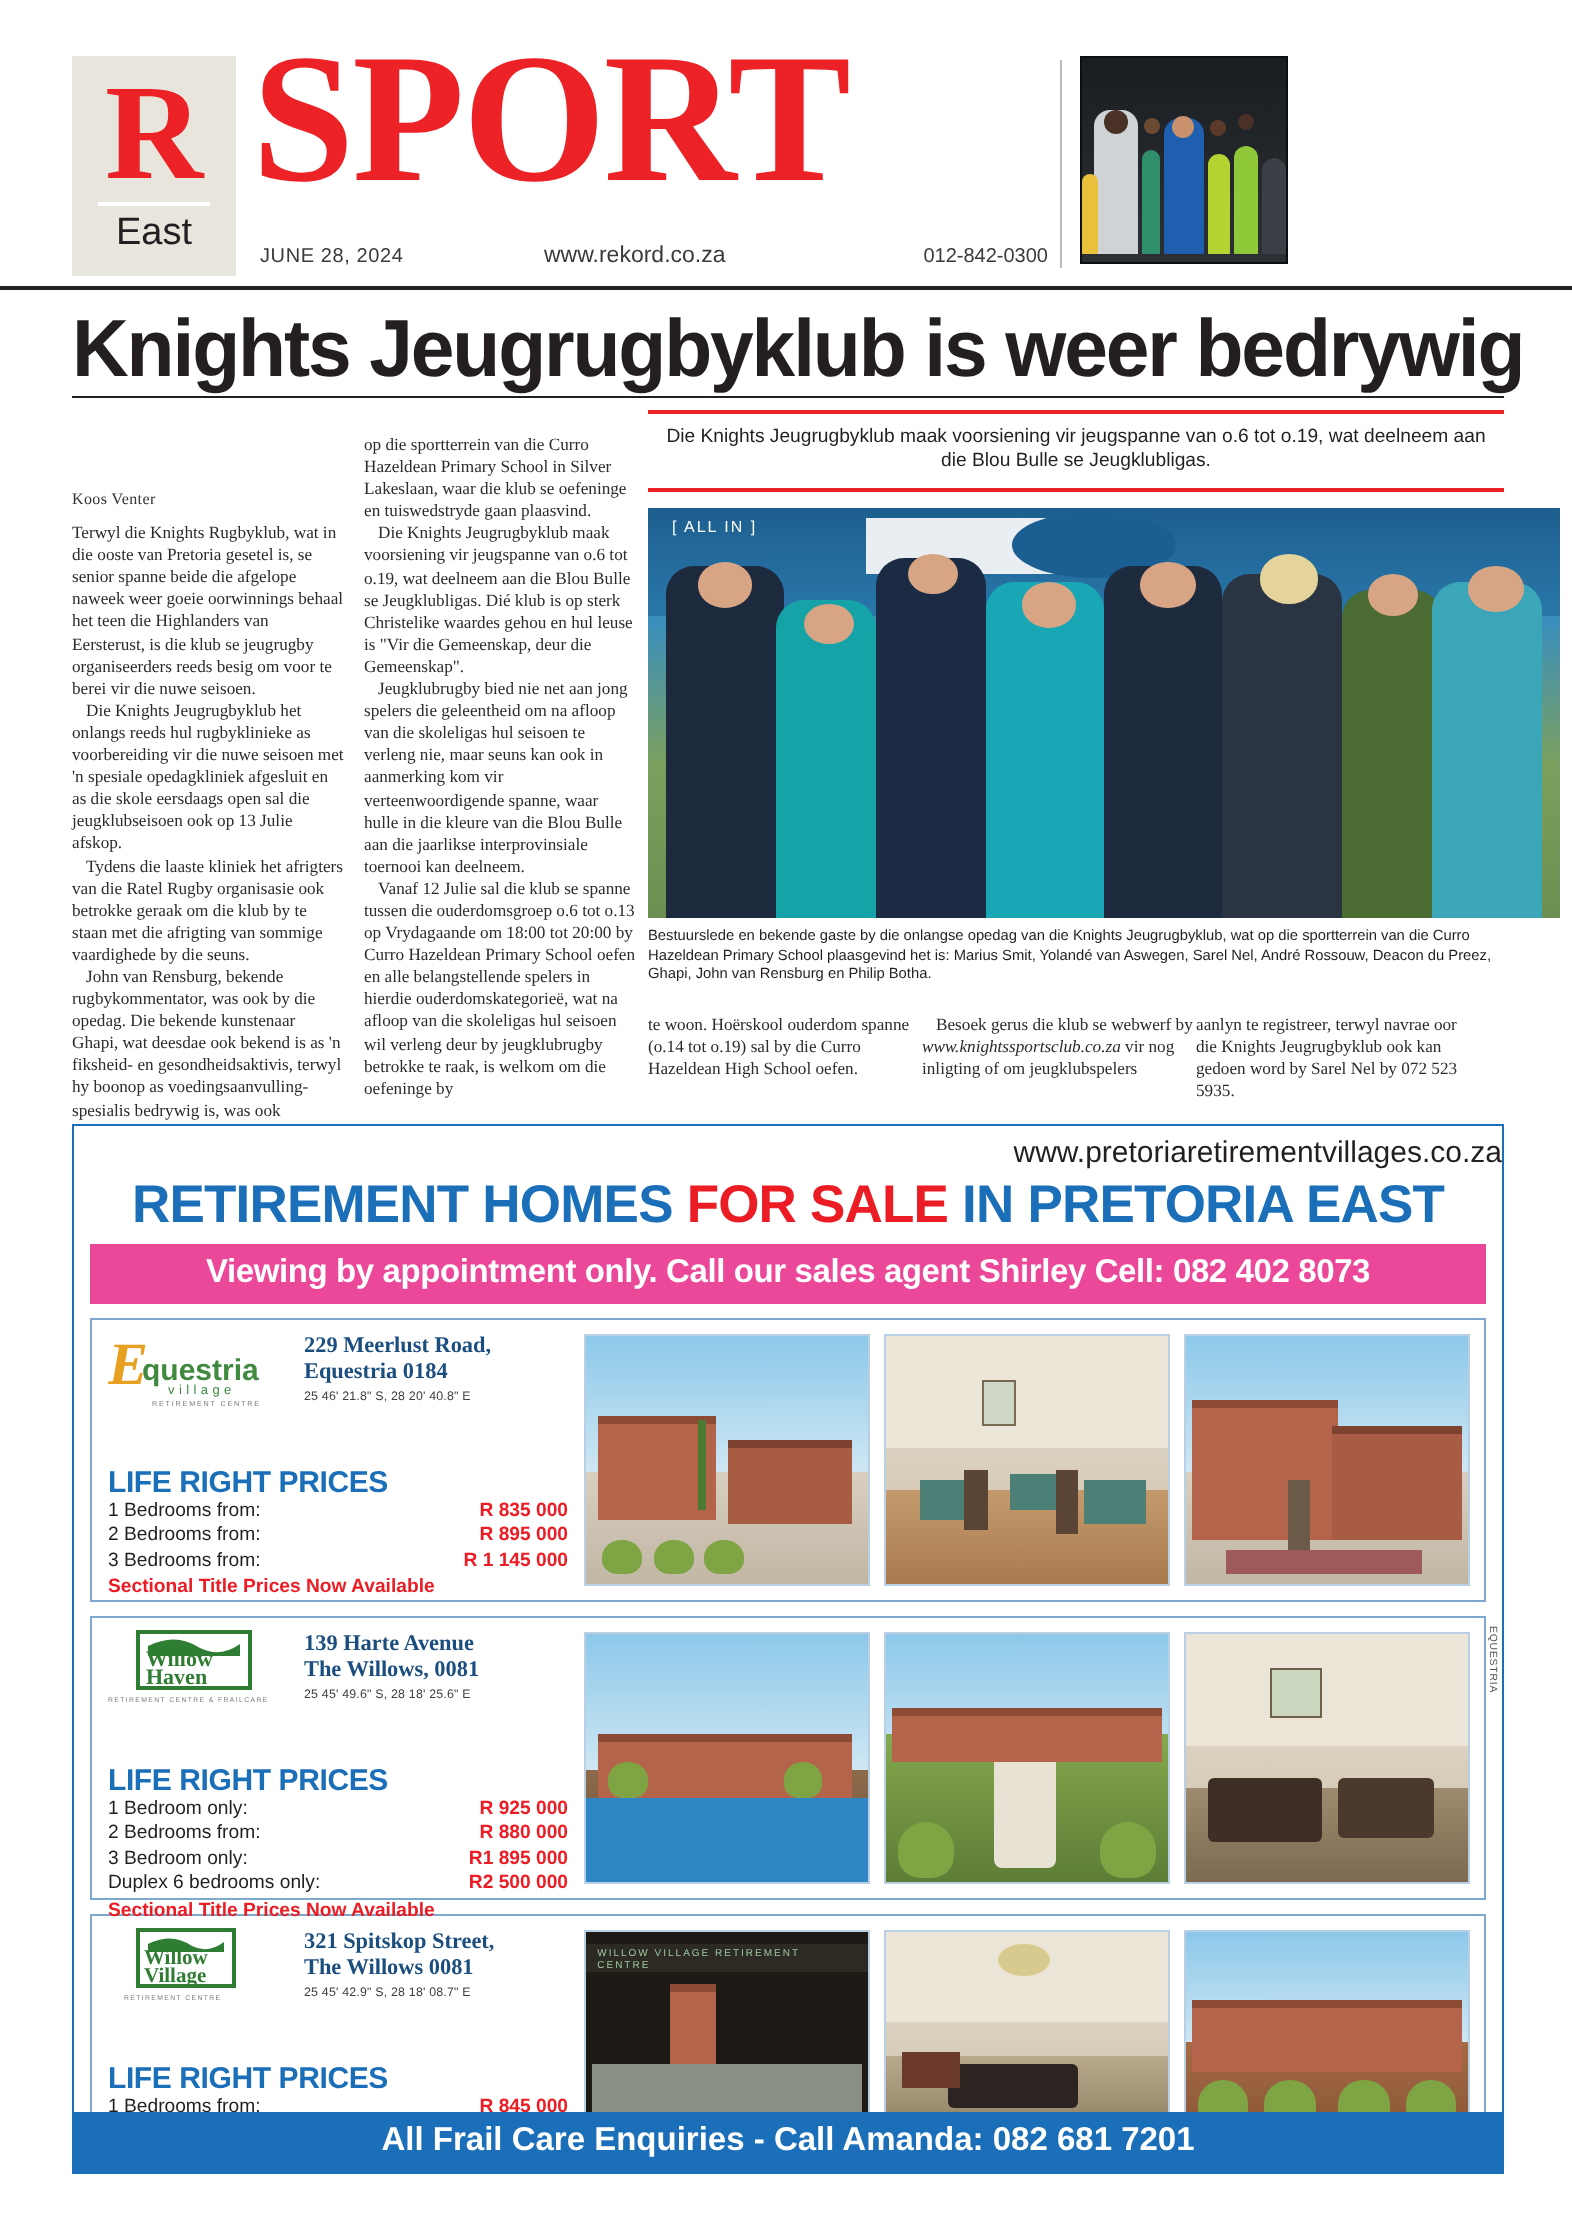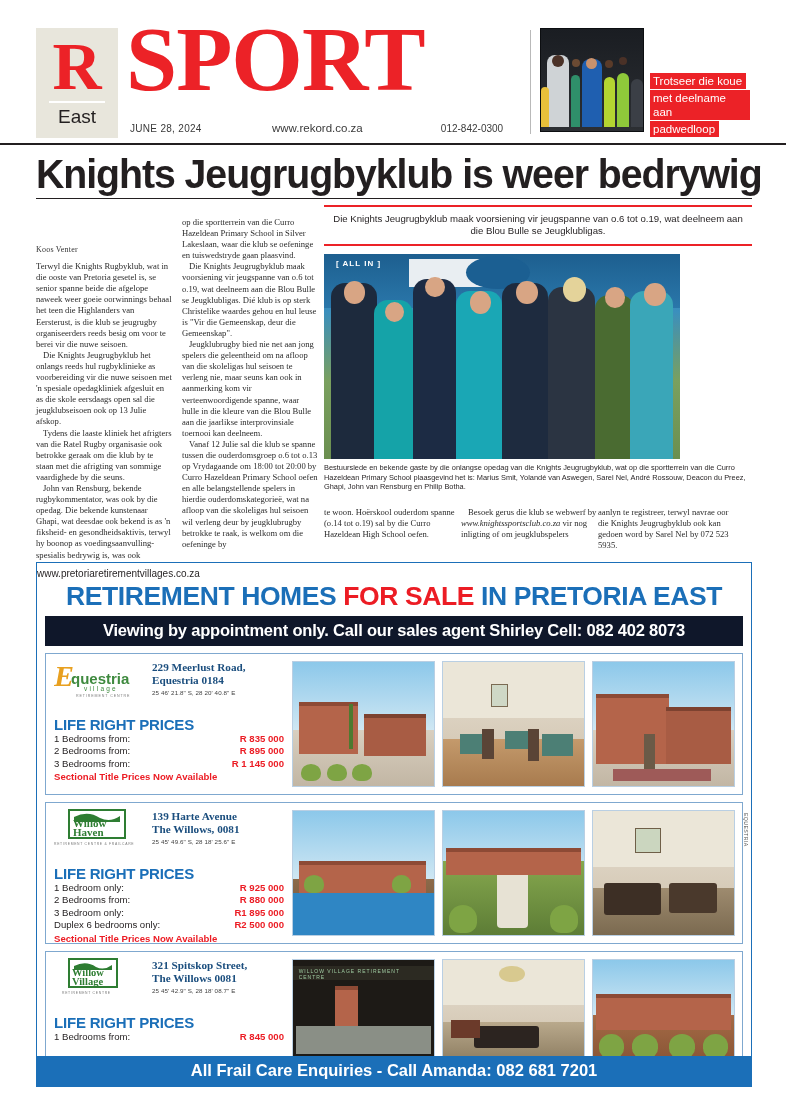--- a/index.html
+++ b/index.html
@@ -34,21 +34,21 @@
     font-family: "Liberation Serif", serif; font-weight: bold;
     font-size: 92px; color: #ec2227; line-height: 0.78; letter-spacing: -1px;
     margin-top: -4px; margin-left: -2px;
   }
   .mast-meta {
     position: absolute; bottom: 6px; left: 12px; right: 0;
     display: flex; align-items: baseline;
   }
   .mast-date { font-size: 10px; color: #3a3a3a; letter-spacing: 0.3px; width: 120px; }
   .mast-url { font-size: 11.5px; color: #3a3a3a; flex: 1; text-align: left; padding-left: 22px;}
-  .mast-phone { font-size: 10px; color: #3a3a3a; text-align: center; width: 110px; padding-right: 6px;}
+  .mast-phone { font-size: 10px; color: #3a3a3a; text-align: right; width: 110px; padding-right: 6px;}
 
   .mast-divider {
     position: absolute; left: 0; top: 2px; width: 1px; height: 104px; background: #b9b9b9;
   }
   .mast-promo {
     width: 220px; position: relative; flex-shrink: 0; height: 112px;
     display: flex; align-items: flex-start; padding-left: 10px;
   }
   .promo-photo {
     width: 104px; height: 104px; flex-shrink: 0; position: relative; overflow: hidden;
@@ -95,74 +95,73 @@
   .col2 { left: 146px; top: 12px; }
 
   .photo-area { position: absolute; left: 288px; top: 0; width: 428px; }
   .kicker {
     border-top: 2.5px solid #ec2227; border-bottom: 2.5px solid #ec2227;
     padding: 6px 4px 7px 4px; text-align: center;
     font-size: 9.6px; line-height: 12.2px; color: #231f20;
     font-family: "Liberation Sans", sans-serif;
   }
   .main-photo {
-    margin-top: 8px; width: 356px; height: 205px; position: relative; overflow: hidden;
+    margin-top: 8px; width: 456px; height: 205px; position: relative; overflow: hidden;
     background: linear-gradient(#7fb6d8, #cfe0e2);
-    font-weight: bold;
   }
   .photo-caption {
     margin-top: 4px; font-size: 7.4px; line-height: 9.4px; color: #231f20;
     font-family: "Liberation Sans", sans-serif;
   }
   .tail-cols { position: absolute; left: 288px; top: 302px; width: 428px; display: flex; gap: 1px;}
   .tail-col {
     width: 136px; font-family: "Liberation Serif", serif;
     font-size: 8.6px; line-height: 11.1px; color: #2b2b2b;
   }
   .tail-col p.ind { text-indent: 7px; }
   .ital { font-style: italic; }
 
   
   .ad {
     position: absolute; left: 36px; top: 562px; width: 716px; height: 525px;
     border: 1.6px solid #1b6fb8; background: #ffffff;
   }
   .ad-url {
-    text-align: left; font-size: 10px; color: #231f20; padding: 5px 0 2px 0;
+    text-align: right; font-size: 15px; color: #231f20; padding: 5px 0 2px 0;
     font-family: "Liberation Sans", sans-serif;
   }
   .ad-head {
     text-align: center; font-family: "Liberation Sans", sans-serif;
     font-weight: bold; font-size: 26.5px; color: #1b6fb8; letter-spacing: -0.4px;
     line-height: 30px; white-space: nowrap;
   }
   .ad-head .sale { color: #ec1c24; }
   .ad-band {
-    margin: 5px 8px 0 8px; background: #0f172a; color: #fff;
+    margin: 5px 8px 0 8px; background: #ec4899; color: #fff;
     text-align: center; font-weight: bold; font-size: 16.5px;
     padding: 5px 0 6px 0; letter-spacing: -0.2px; white-space: nowrap;
   }
 
   .listing {
     margin: 7px 8px 0 8px; border: 1.4px solid #7fa8cf; display: flex;
     height: 142px; background: #fff;
   }
   .listing.short { height: 118px; }
   .listing-left { width: 244px; flex-shrink: 0; padding: 6px 6px 4px 8px; position: relative;}
   .listing-head { display: flex; gap: 6px; align-items: flex-start; }
   .brand-logo { width: 92px; flex-shrink: 0; }
   .addr-block { flex: 1; padding-top: 1px; }
   .addr {
     font-family: Liberation Serif, serif; font-weight: bold;
     font-size: 11.2px; line-height: 13px; color: #1b4e7e;
   }
   .coords { font-size: 6.2px; color: #3f3f3f; margin-top: 1.5px; letter-spacing: 0.1px;}
   .lrp {
     font-family: "Liberation Sans", sans-serif; font-weight: bold;
-    font-size: 15px; color: #1b6fb8; margin-top: 12px; letter-spacing: -0.2px;
+    font-size: 15px; color: #1b6fb8; margin-top: 22px; letter-spacing: -0.2px;
   }
   .price-row {
     display: flex; justify-content: space-between; font-size: 9.6px;
     color: #231f20; line-height: 12.4px;
   }
   .price-row .amt { color: #ec1c24; font-weight: bold; min-width: 84px; text-align: right;}
   .sect-note {
     font-size: 9.6px; font-weight: bold; color: #ec1c24; margin-top: 1px;
   }
   .listing-right { flex: 1; display: flex; gap: 7px; padding: 7px 7px 7px 2px; align-items: center;}
@@ -232,25 +231,20 @@
         <div class="runner" style="left:30px;width:9px;height:52px;background:#2f8f6a;"></div>
         <div class="head" style="left:31px;top:30px;width:8px;height:8px;background:#6b4a33;"></div>
         <div class="runner" style="left:41px;width:20px;height:68px;background:#1f5fb0;"></div>
         <div class="head" style="left:45px;top:29px;width:11px;height:11px;background:#c9926d;"></div>
         <div class="runner" style="left:63px;width:11px;height:50px;background:#b4d531;"></div>
         <div class="head" style="left:64px;top:31px;width:8px;height:8px;background:#5a3b29;"></div>
         <div class="runner" style="left:76px;width:12px;height:54px;background:#8fc93a;"></div>
         <div class="head" style="left:78px;top:28px;width:8px;height:8px;background:#4a3127;"></div>
         <div class="runner" style="left:90px;width:12px;height:48px;background:#3b3f46;"></div>
         <div class="runner" style="left:0px;width:8px;height:40px;background:#e8c03a;"></div>
-      </div>
-      <div class="promo-caption">
-        <span>Trotseer die koue</span>
-        <span>met deelname aan</span>
-        <span>padwedloop</span>
       </div>
     </div>
   </div>
   <div class="mast-bottom-rule"></div>
 
   <div class="headline">Knights Jeugrugbyklub is weer bedrywig</div>
   <div class="headline-rule"></div>
 
   <div class="article">
 

